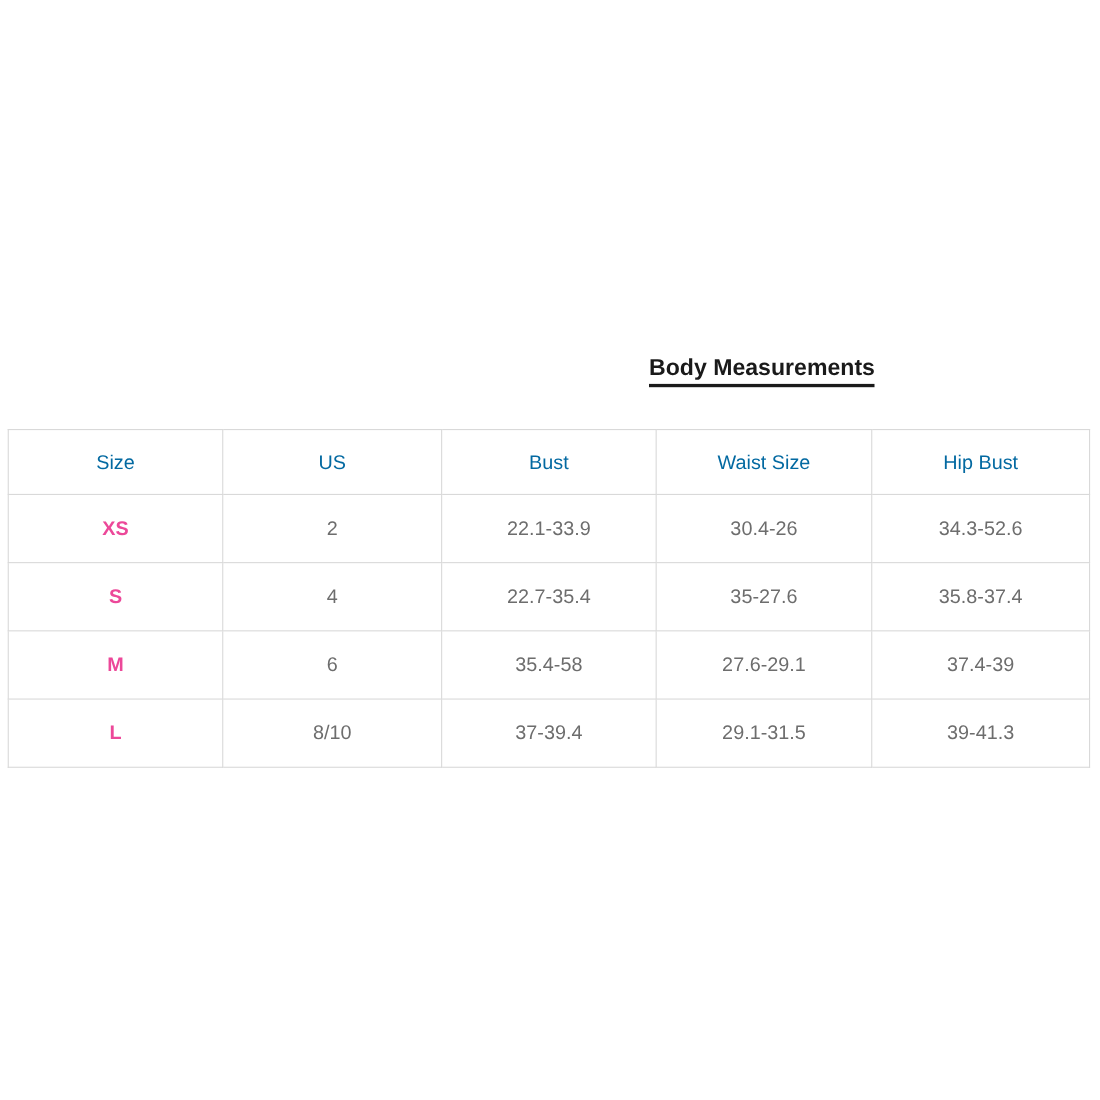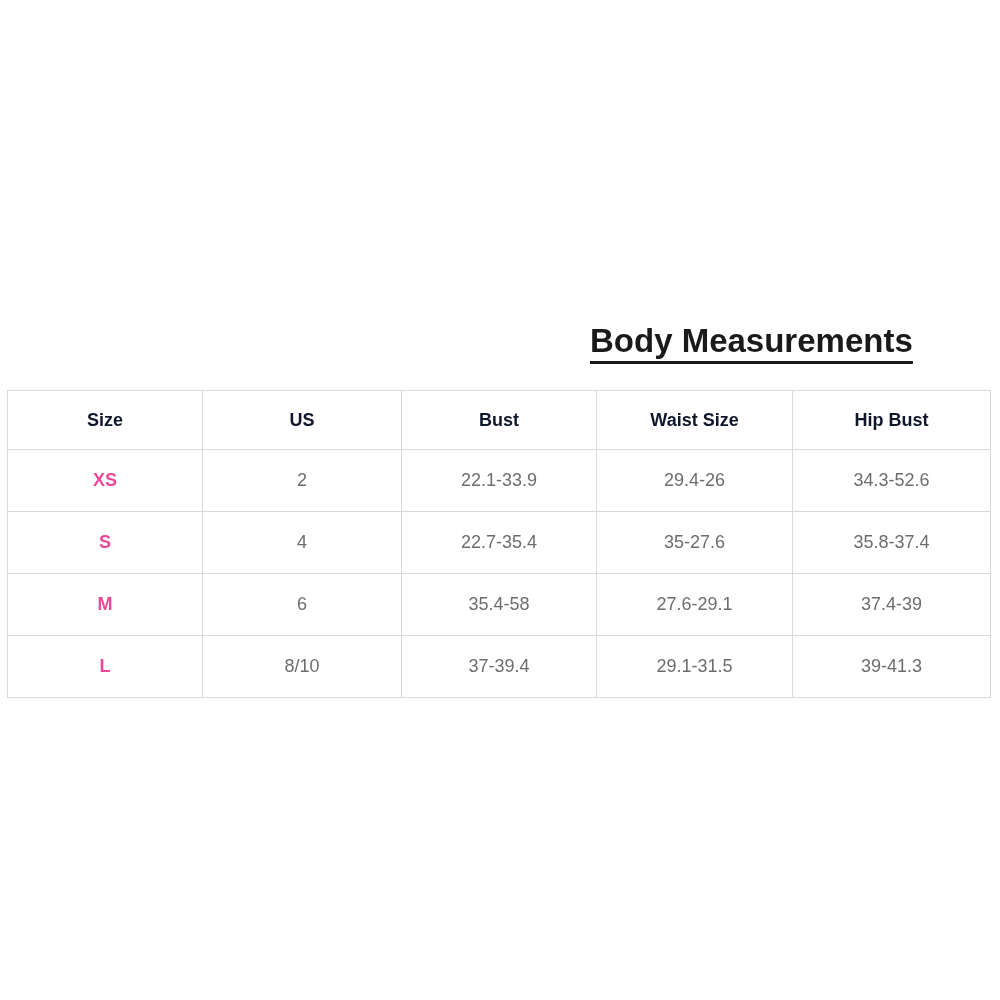--- a/index.html
+++ b/index.html
@@ -11,21 +11,21 @@
     height: 1000px;
     background: #ffffff;
     font-family: "Liberation Sans", sans-serif;
     position: relative;
     overflow: hidden;
   }
   .page-title {
     position: absolute;
     left: 590px;
     top: 324px;
-    font-size: 33px;
+    font-size: 21px;
     font-weight: bold;
     color: #1a1a1a;
     line-height: 1;
     display: inline-block;
     border-bottom: 3px solid #1a1a1a;
     padding-bottom: 4px;
     letter-spacing: 0px;
     white-space: nowrap;
   }
   table.size-chart {
@@ -40,22 +40,22 @@
   .size-chart th,
   .size-chart td {
     border: 1px solid #d9d9d9;
     text-align: center;
     vertical-align: middle;
     font-size: 18px;
     padding: 0;
   }
   .size-chart thead th {
     height: 58px;
-    font-weight: bold;
-    color: #0f172a;
+    font-weight: normal;
+    color: #0369a1;
   }
   .size-chart tbody td {
     height: 61px;
     color: #6d6d6d;
     font-weight: normal;
   }
   .size-chart tbody td.size-cell {
     color: #ec4899;
     font-weight: bold;
   }
@@ -80,21 +80,21 @@
       <th>Bust</th>
       <th>Waist Size</th>
       <th>Hip Bust</th>
     </tr>
   </thead>
   <tbody>
     <tr>
       <td class="size-cell">XS</td>
       <td>2</td>
       <td>22.1-33.9</td>
-      <td>29.4-26</td>
+      <td>30.4-26</td>
       <td>34.3-52.6</td>
     </tr>
     <tr>
       <td class="size-cell">S</td>
       <td>4</td>
       <td>22.7-35.4</td>
       <td>35-27.6</td>
       <td>35.8-37.4</td>
     </tr>
     <tr>

